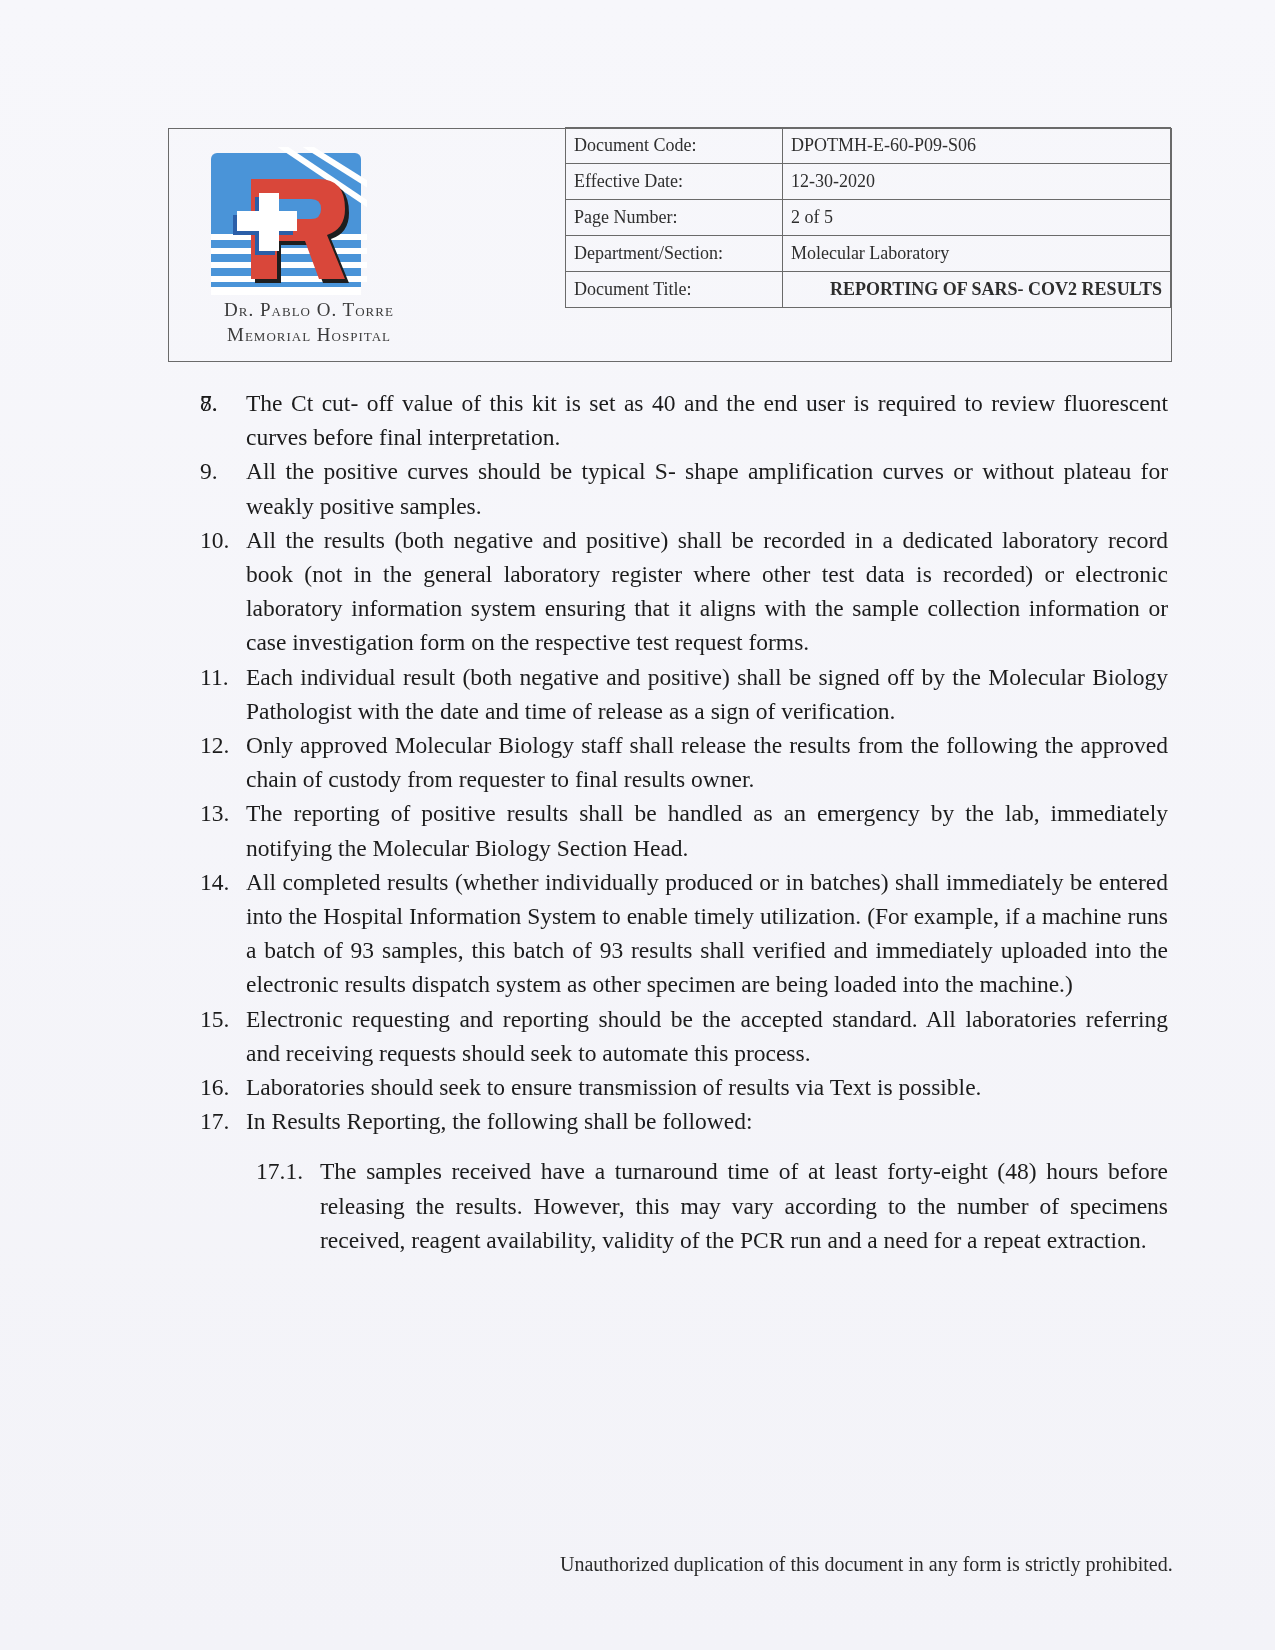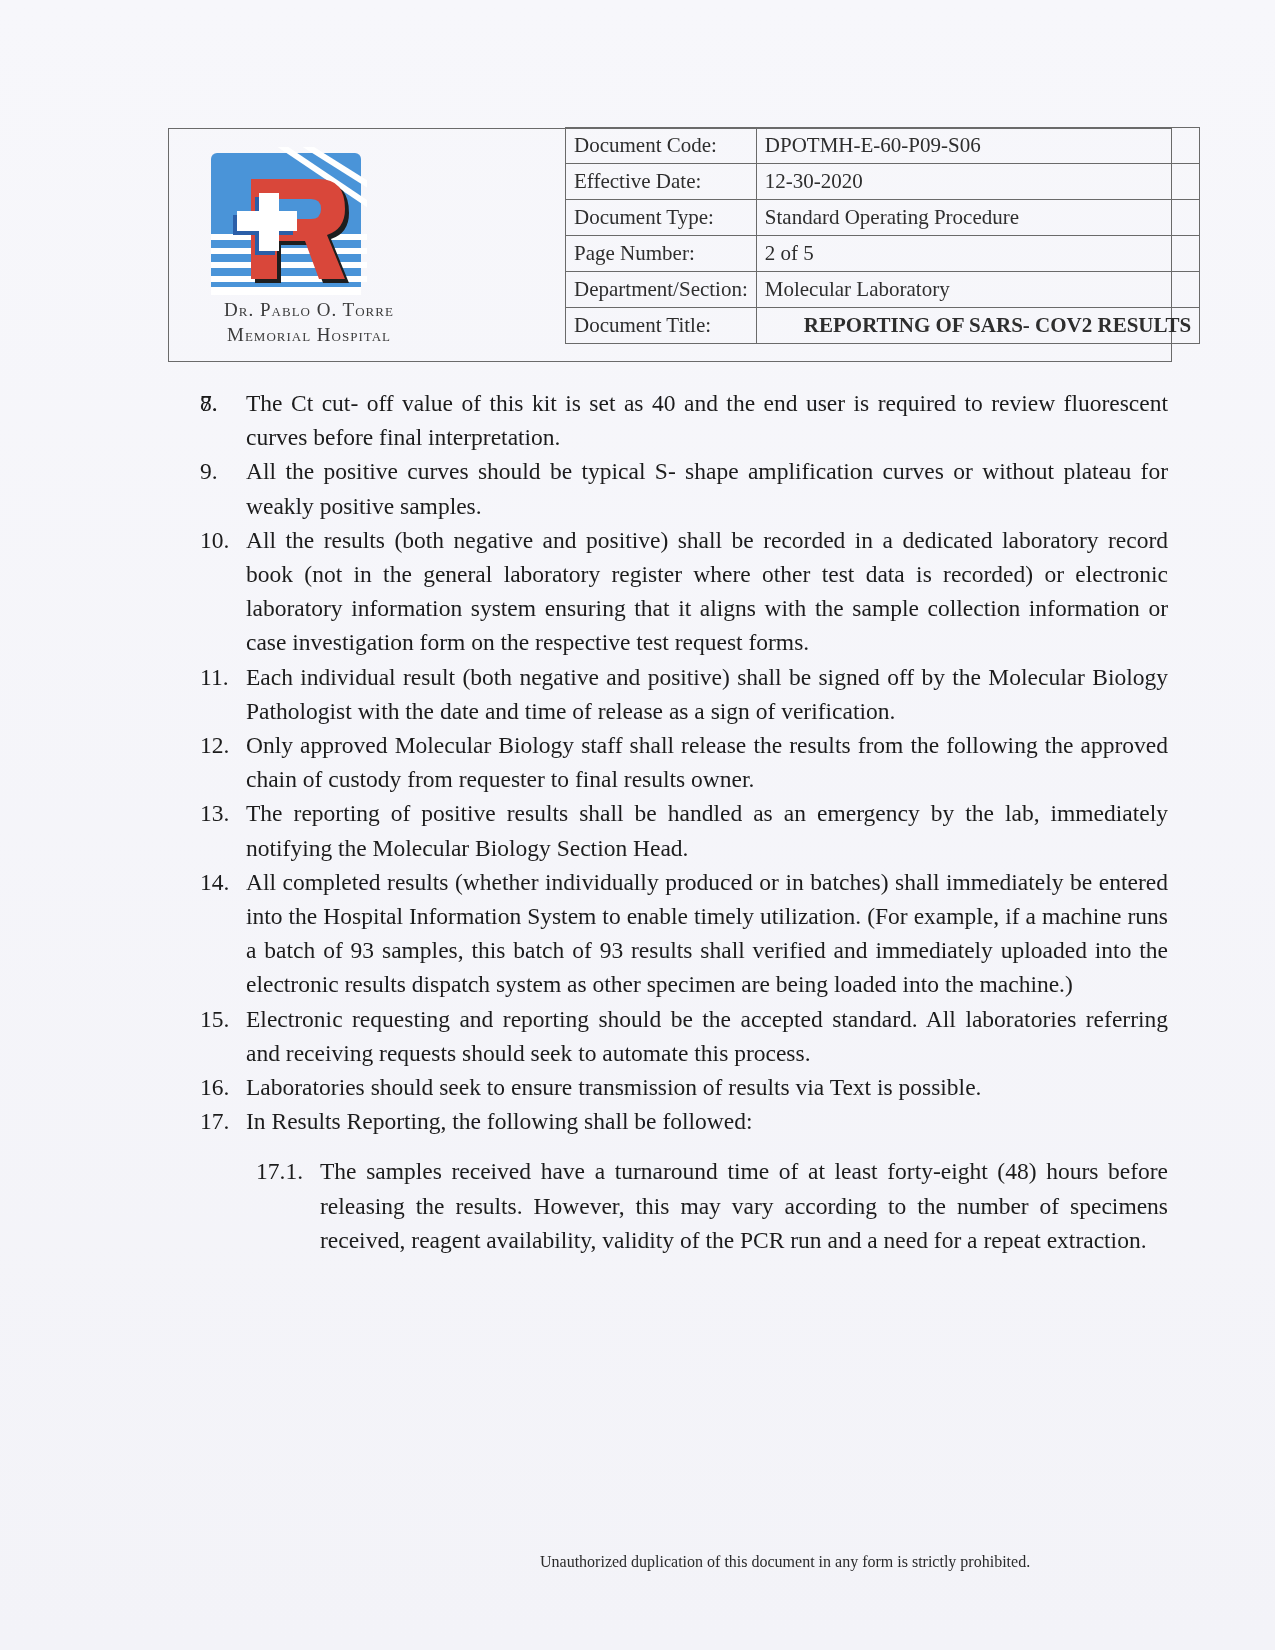--- a/index.html
+++ b/index.html
@@ -12,34 +12,34 @@
   .header { position:absolute; left:168px; top:128px; width:1002px; height:232px;
             border:1px solid #6a6a6a; }
   .logo-cell { position:absolute; left:0; top:0; width:398px; height:232px; }
   .logo { position:absolute; left:38px; top:18px; width:160px; height:150px; }
   .hosp-name { position:absolute; left:4px; top:168px; width:272px; text-align:center;
                font-size:19px; letter-spacing:1px; line-height:25px; color:#3b3b3b;
                font-variant:small-caps; }
   .address { position:absolute; left:232px; top:100px; width:166px; text-align:center;
              font-size:14px; line-height:17px; color:#2a2a2a; }
   .meta-table { position:absolute; left:396px; top:-2px; width:606px; border-collapse:collapse; }
-  .meta-table td { border:1px solid #6a6a6a; height:35px; padding:0 8px; font-size:21px;
+  .meta-table td { border:1px solid #6a6a6a; height:35px; padding:0 8px; font-size:18px;
                    white-space:nowrap; }
   .meta-table td.lbl { width:210px; color:#2e2e2e; }
   .meta-table td.val { color:#2e2e2e;margin-top:28px; }
   .meta-table td.val.title { font-weight:bold;padding-left:47px; }
 
   
   .content { position:absolute; left:200px; top:386px; width:968px; font-size:23.5px; line-height:34.2px; }
   .item { position:relative; padding-left:46px; text-align:justify; margin:0; }
   .item .num { position:absolute; left:0; top:0; width:46px; text-align:left; }
   .item.sub { padding-left:120px;margin-top:16px; }
   .item.sub .num { left:56px; width:64px; }
 
-  .footer { position:absolute; left:540px; top:1553px; font-size:16px; color:#2a2a2a; }
+  .footer { position:absolute; left:560px; top:1553px; font-size:20px; color:#2a2a2a; }
 </style>
 </head>
 <body>
 
 <div class="page">
 
   <div class="header">
     <div class="logo-cell">
       <svg class="logo" viewBox="0 0 160 150">
         <rect x="4" y="6" width="150" height="140" rx="6" fill="#4a94d8"></rect>
@@ -68,24 +68,20 @@
       <tbody>
           <tr>
         <td class="lbl">Document Code:</td>
         <td class="val">DPOTMH-E-60-P09-S06</td>
       </tr>
       <tr>
         <td class="lbl">Effective Date:</td>
         <td class="val">12-30-2020</td>
       </tr>
       <tr>
-        <td class="lbl">Document Type:</td>
-        <td class="val">Standard Operating Procedure</td>
-      </tr>
-      <tr>
         <td class="lbl">Page Number:</td>
         <td class="val">2 of 5</td>
       </tr>
       <tr>
         <td class="lbl">Department/Section:</td>
         <td class="val">Molecular Laboratory</td>
       </tr>
       <tr>
         <td class="lbl">Document Title:</td>
         <td class="val title">REPORTING OF SARS- COV2 RESULTS</td>

